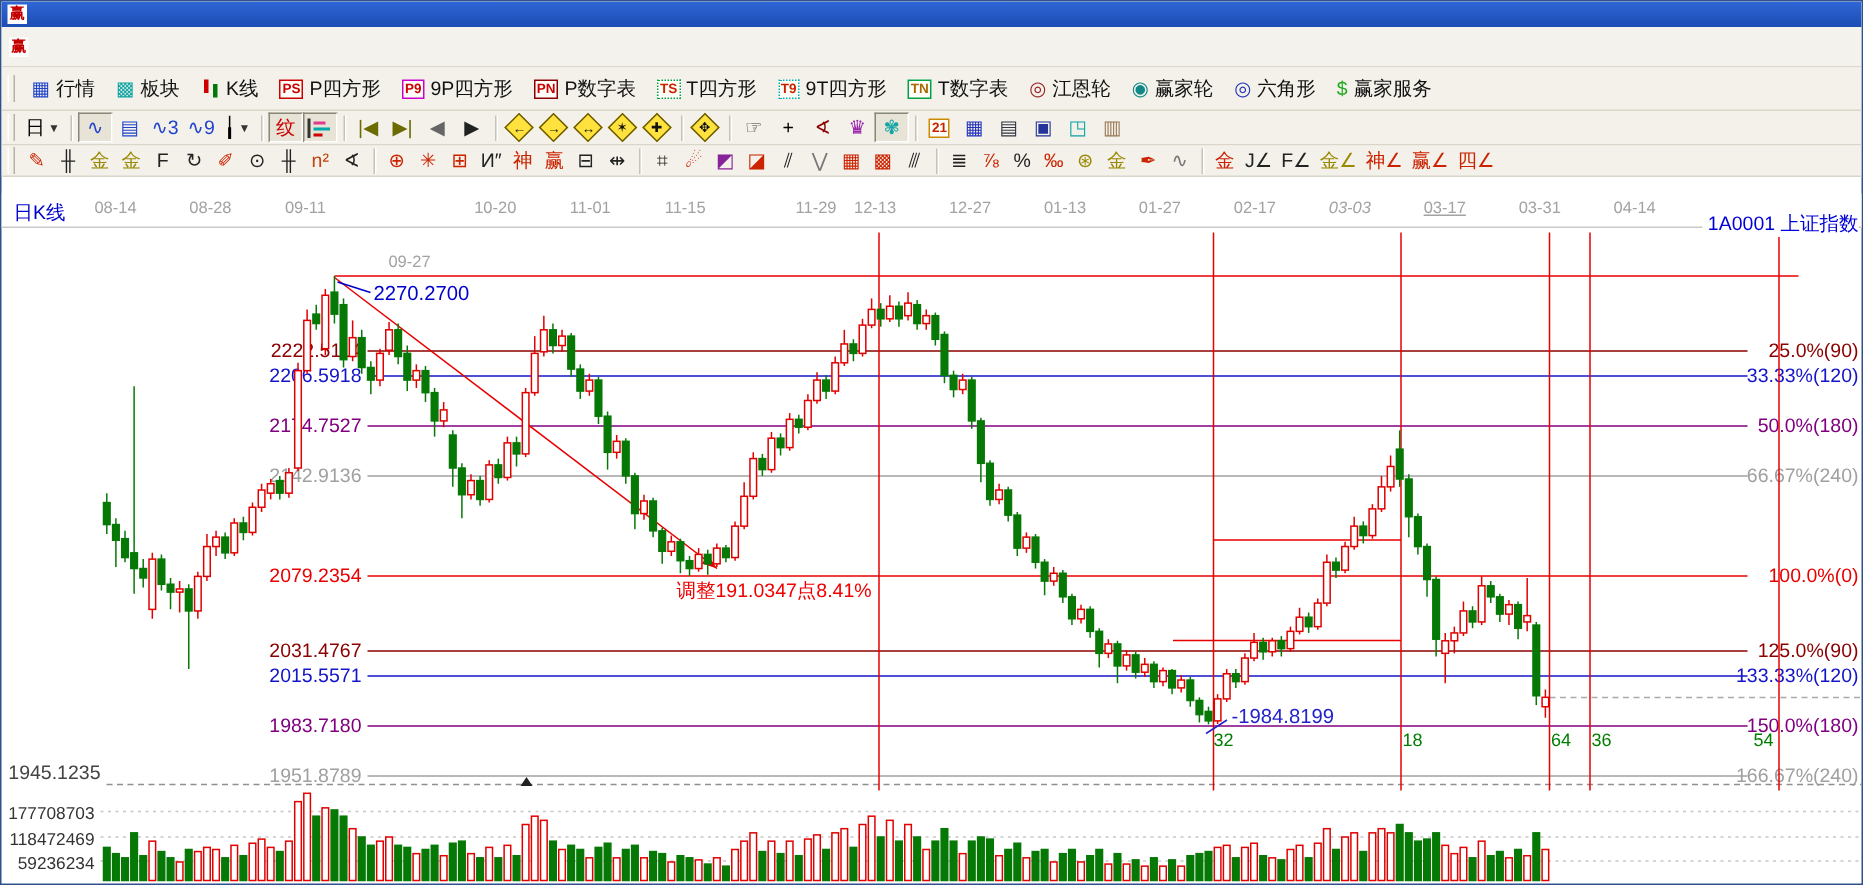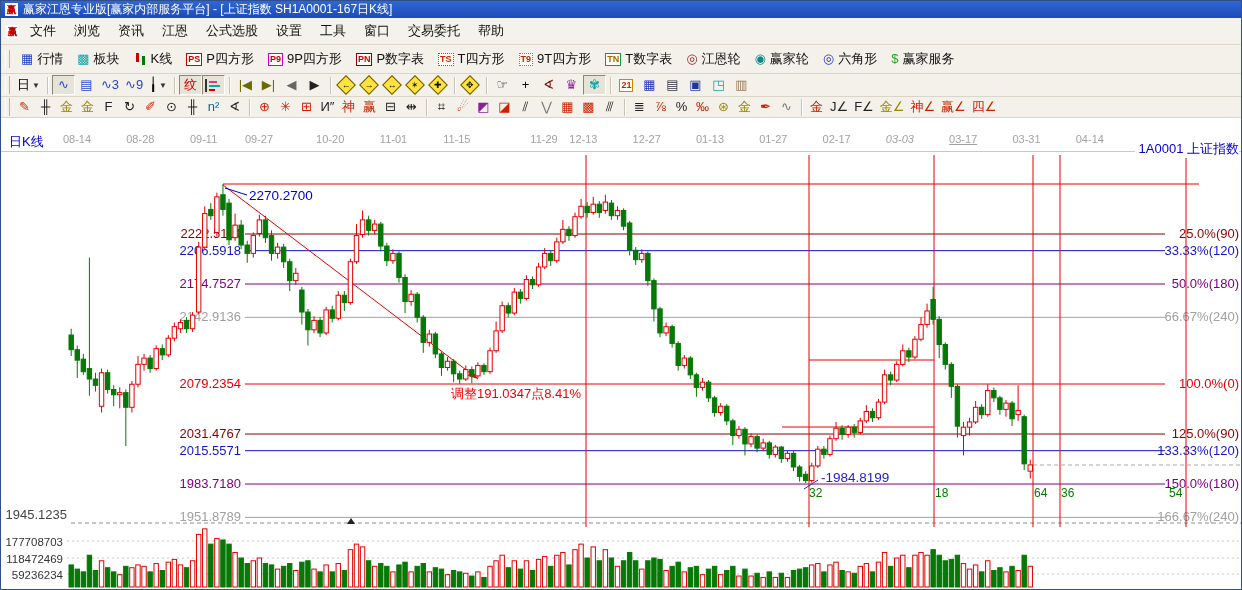--- a/index.html
+++ b/index.html
@@ -47,37 +47,24 @@
   .klabel{position:absolute;left:8px;top:4px;color:#0000cc;font-size:13px;}
   .sym-label{position:absolute;right:4px;top:11px;color:#0000d8;font-size:13px;background:#fff;padding-left:4px;}
   .date-tick{position:absolute;top:4px;font-size:11px;color:#a2a2a2;transform:translateX(-50%);}
   #chart-svg{position:absolute;left:0;top:0;z-index:1;}
 </style>
 </head>
 <body>
 
 <div class="bar titlebar">
   <span class="app-ico">赢</span>
-  <span>赢家江恩专业版[赢家内部服务平台] - [上证指数  SH1A0001-167日K线]</span>
 </div>
 
 <div class="bar menubar">
   <span class="app-ico">赢</span>
-  <nav id="menu-items" style="display:flex;">
-      <span class="menu-item">文件</span>
-      <span class="menu-item">浏览</span>
-      <span class="menu-item">资讯</span>
-      <span class="menu-item">江恩</span>
-      <span class="menu-item">公式选股</span>
-      <span class="menu-item">设置</span>
-      <span class="menu-item">工具</span>
-      <span class="menu-item">窗口</span>
-      <span class="menu-item">交易委托</span>
-      <span class="menu-item">帮助</span>
-    </nav>
 </div>
 
 <div class="bar toolbar" id="toolbar-main">
     <span class="grip"></span>
     <button class="tb1-btn">
       <span class="g-ico" style="color: rgb(34, 68, 204);">▦</span>
       <span>行情</span>
     </button>
     <button class="tb1-btn">
       <span class="g-ico" style="color: rgb(17, 165, 165);">▩</span>
@@ -262,21 +249,21 @@
     <button class="ico-btn">
       <span class="g-ico" style="color: rgb(204, 34, 0);">✐</span>
     </button>
     <button class="ico-btn">
       <span class="g-ico" style="color: rgb(34, 34, 34);">⊙</span>
     </button>
     <button class="ico-btn">
       <span class="g-ico" style="color: rgb(34, 34, 34);">╫</span>
     </button>
     <button class="ico-btn">
-      <span class="g-ico" style="color: #0369a1;">n²</span>
+      <span class="g-ico" style="color: #c2410c;">n²</span>
     </button>
     <button class="ico-btn">
       <span class="g-ico" style="color: rgb(34, 34, 34);">∢</span>
     </button>
     <span class="sep"></span>
     <button class="ico-btn">
       <span class="g-ico" style="color: rgb(204, 34, 0);">⊕</span>
     </button>
     <button class="ico-btn">
       <span class="g-ico" style="color: rgb(204, 34, 0);">✳</span>
@@ -375,21 +362,21 @@
       <span class="g-ico" style="color: rgb(204, 34, 0);">四∠</span>
     </button>
   </div>
 
 <div class="chart-header">
   <span class="klabel">日K线</span>
   <div id="date-axis">
       <span class="date-tick" style="left: 76px;">08-14</span>
       <span class="date-tick" style="left: 139.3px;">08-28</span>
       <span class="date-tick" style="left: 202.6px;">09-11</span>
-      <span class="date-tick" style="left: 258px;">09-27</span>
+      <span class="date-tick" style="left: 272px; margin-top: 36px;">09-27</span>
       <span class="date-tick" style="left: 329.2px;">10-20</span>
       <span class="date-tick" style="left: 392.5px;">11-01</span>
       <span class="date-tick" style="left: 455.8px;">11-15</span>
       <span class="date-tick" style="left: 543px;">11-29</span>
       <span class="date-tick" style="left: 582.4px;">12-13</span>
       <span class="date-tick" style="left: 645.7px;">12-27</span>
       <span class="date-tick" style="left: 709px;">01-13</span>
       <span class="date-tick" style="left: 772.3px;">01-27</span>
       <span class="date-tick" style="left: 835.6px;">02-17</span>
       <span class="date-tick" style="left: 898.9px; font-style: italic;">03-03</span>

